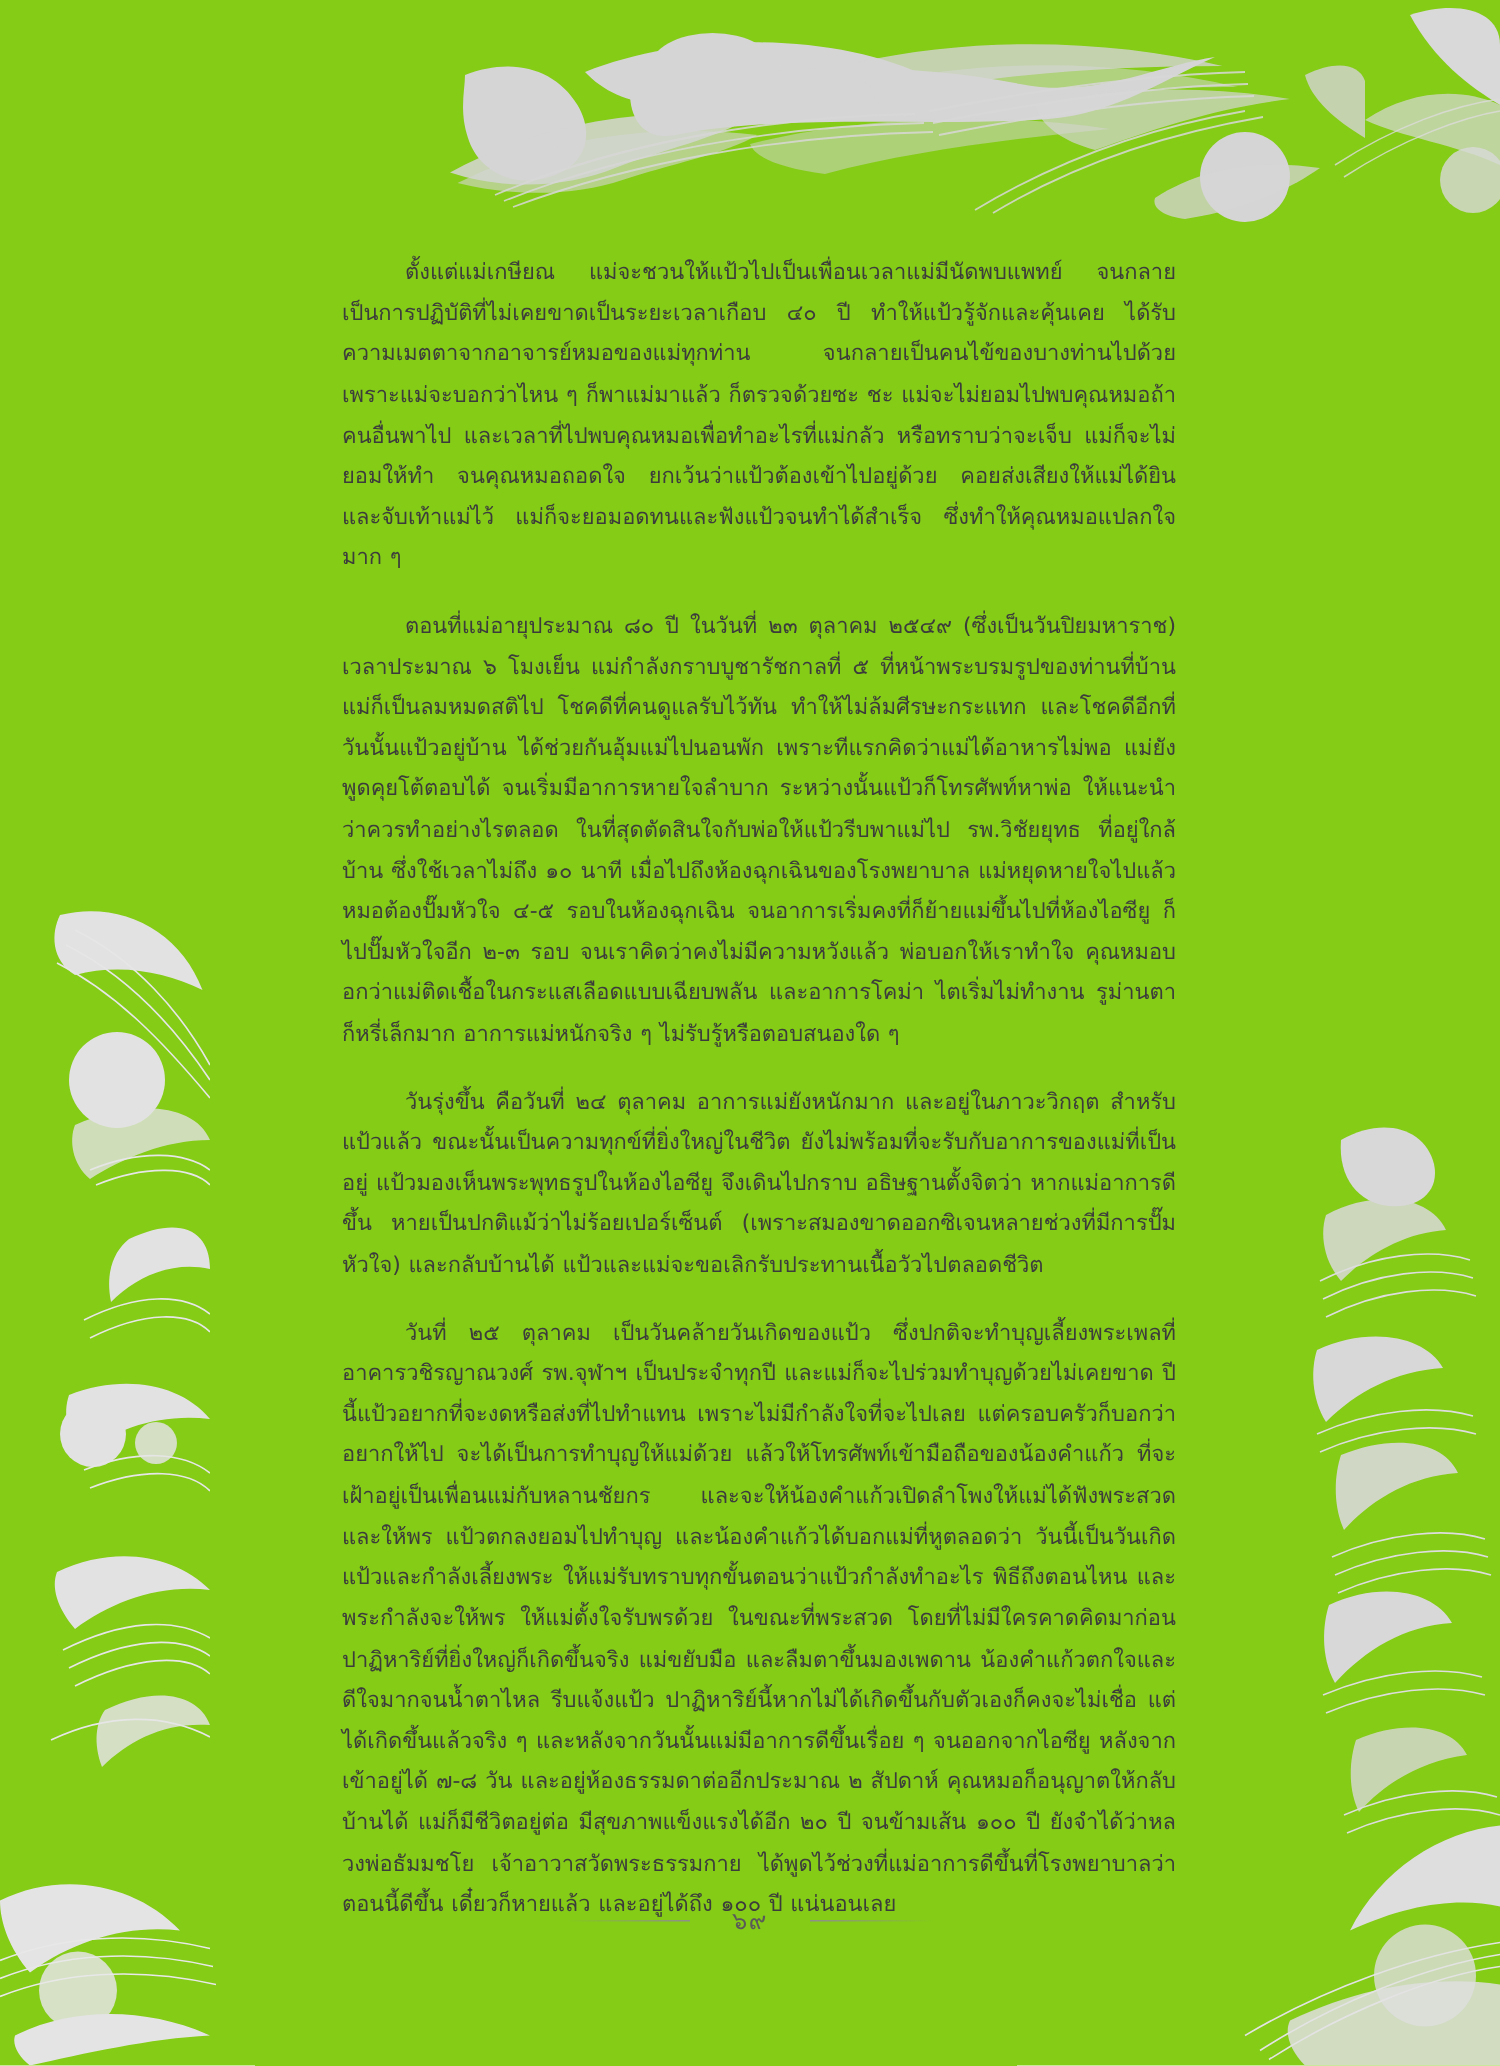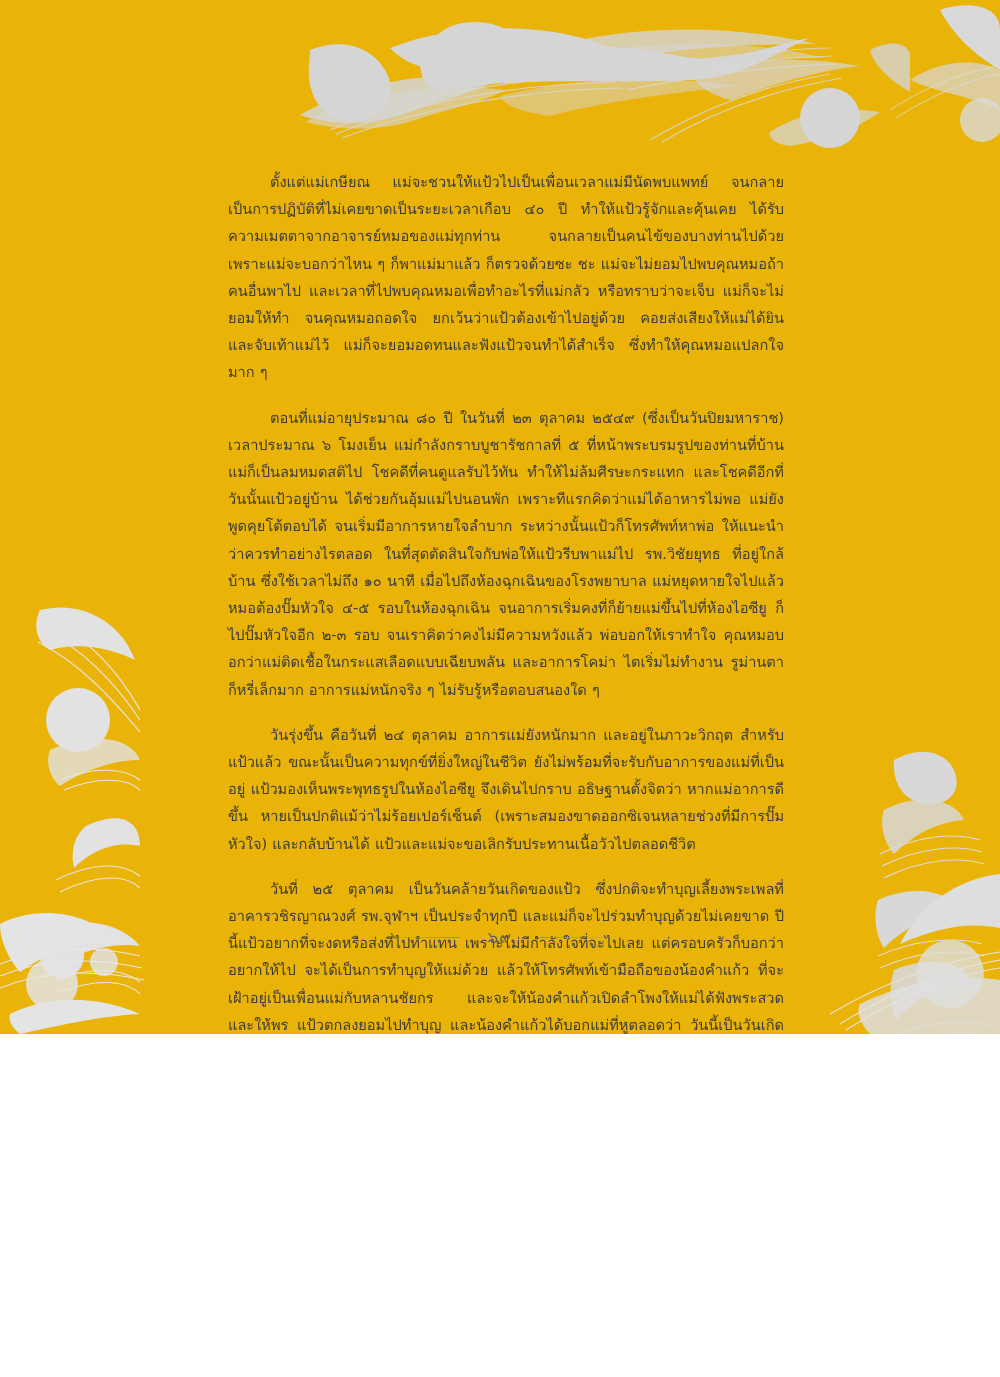--- a/index.html
+++ b/index.html
@@ -7,22 +7,22 @@
     margin: 0;
     padding: 0;
     background: #ffffff;
   }
   body {
     font-family: "DejaVu Sans", "Liberation Sans", sans-serif;
   }
   .page {
     position: relative;
     width: 1000px;
-    height: 1034px;
-    background: #eab308;
+    height: 1377px;
+    background: #84cc16;
     overflow: hidden;
     box-sizing: border-box;
   }
 
   
   .ornament {
     position: absolute;
     pointer-events: none;
     user-select: none;
   }

